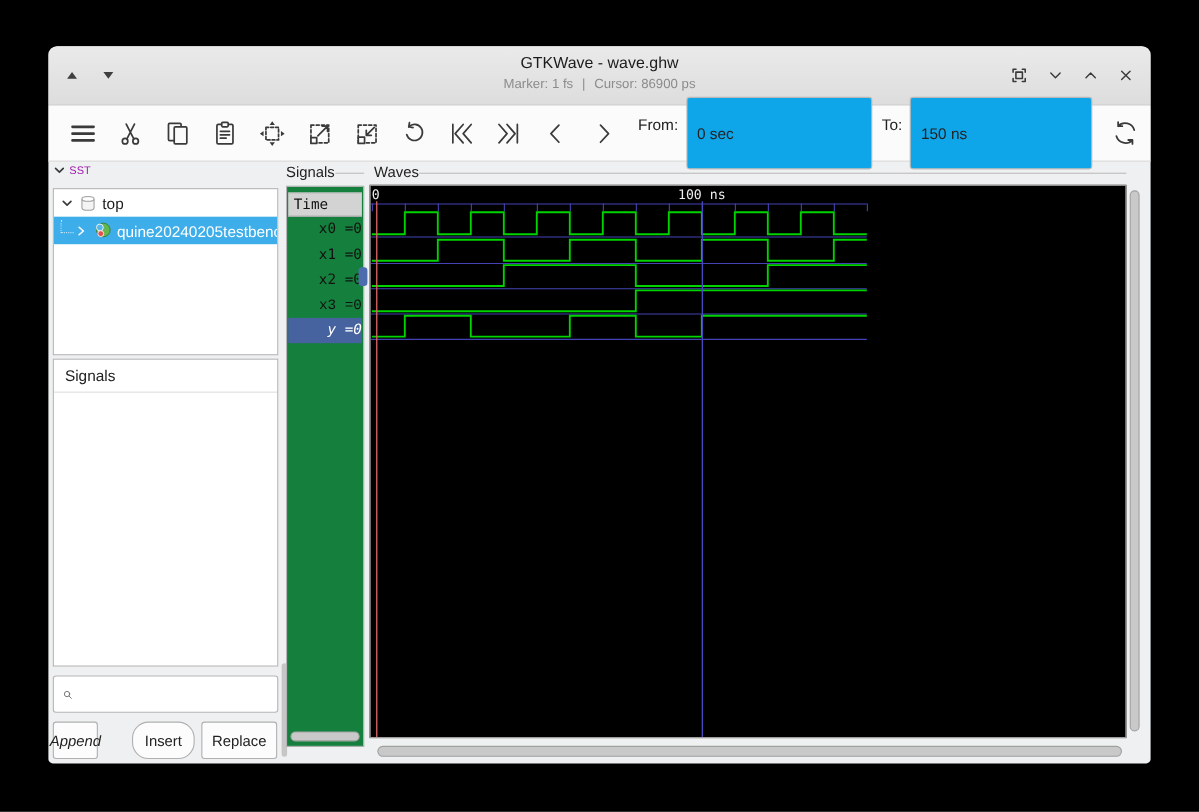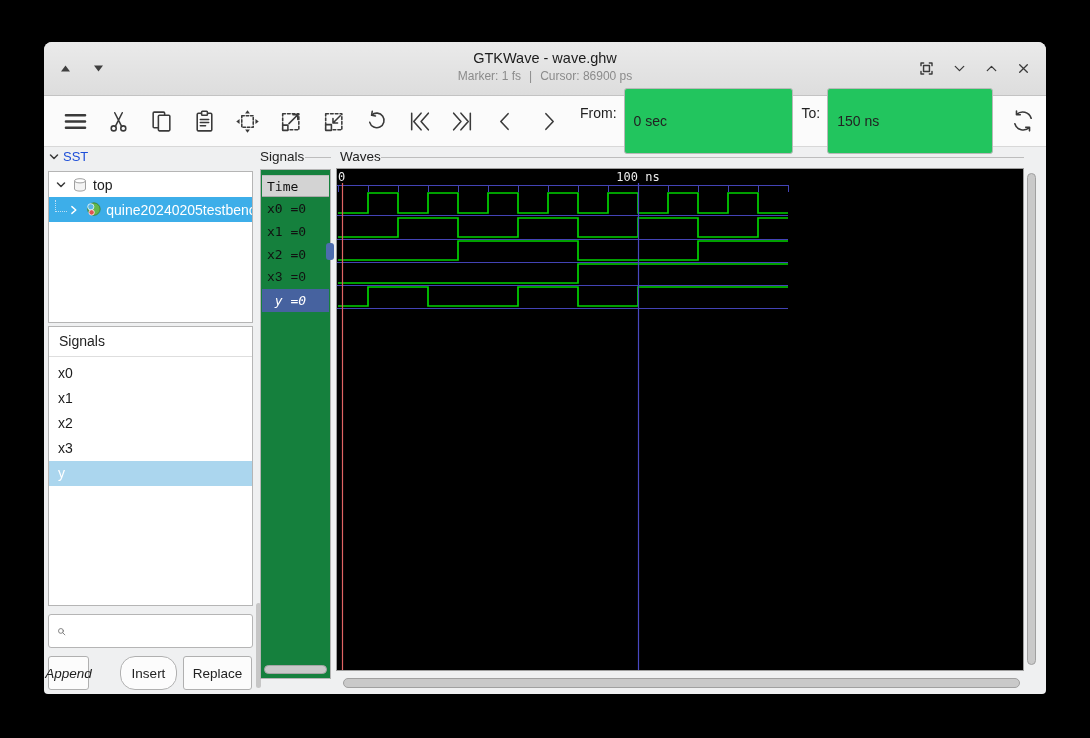--- a/index.html
+++ b/index.html
@@ -15,31 +15,31 @@
   .tb-ic{display:flex;align-items:center;justify-content:center;cursor:default;}
   .tb-center{position:absolute;left:0;right:0;top:8px;text-align:center;pointer-events:none;}
   .tb-title{font-size:14.5px;color:#1c1c1c;}
   .tb-sub{font-size:12px;color:#8b8b8b;margin-top:3px;}
   .tb-sub span{margin:0 4px;}
   
   .toolbar{position:absolute;left:0;top:54px;right:0;height:51px;background:#fbfbfb;
            border-bottom:1px solid #d8d8d8;display:flex;align-items:center;padding-left:10px;box-sizing:border-box;}
   .tbtn{width:43px;height:40px;display:flex;align-items:center;justify-content:center;flex:0 0 auto;}
   .tlabel{font-size:14px;color:#222;margin:0 7px 16px 10px;flex:0 0 auto;}
-  .tinput{height:32px;border:1px solid #b9b9b9;border-radius:3px;background:#22c55e;font-size:14px;
+  .tinput{height:32px;border:1px solid #b9b9b9;border-radius:3px;background:#0ea5e9;font-size:14px;
           color:#222;padding:16px 9px;font-family:"Liberation Sans",sans-serif;outline:none;box-sizing:content-box;}
   .icon-stroke{stroke:#3a3a3a;fill:none;stroke-width:1.5;stroke-linecap:round;stroke-linejoin:round;}
   
   .content{position:absolute;left:0;top:106px;right:0;bottom:0;}
   .frame-label{position:absolute;font-size:13.5px;color:#222;}
   .frame-line{position:absolute;height:1px;background:#bdbdbd;}
   .panel{position:absolute;background:#fff;border:1px solid #b5b5b5;box-sizing:border-box;overflow:hidden;}
   
   .sst-head{position:absolute;left:4px;top:1px;display:flex;align-items:center;gap:3px;}
-  .sst-head span{font-size:13px;color:#1d4ed8;}
+  .sst-head span{font-size:10px;color:#a21caf;}
   .tree-row{height:25px;display:flex;align-items:center;font-size:14px;color:#1b1b1b;white-space:nowrap;text-align:right;}
   .tree-row.sel{background:#3daee9;color:#fff;}
   .tree-guide{width:11px;height:11px;border-left:1px dotted #bfe0f5;border-bottom:1px dotted #bfe0f5;
               margin:-8px 1px 0 6px;flex:0 0 auto;}
   .tree-row .gap{width:5px;flex:0 0 auto;}
   .tree-label{overflow:hidden;}
   
   .lp-head{height:29px;line-height:29px;padding-left:10px;font-size:14px;color:#222;border-bottom:1px solid #dedede;}
   .lp-row{height:25px;line-height:25px;padding-left:9px;font-size:14px;color:#1b1b1b;margin-top:0;}
   .lp-row.sel{background:#abd6ee;color:#fff;}
@@ -48,21 +48,21 @@
   .search-box{position:absolute;left:4px;top:466px;width:205px;height:34px;background:#fff;
               border:1px solid #b5b5b5;border-radius:3px;box-sizing:border-box;display:flex;align-items:center;padding-left:8px;}
   .pbtn{position:absolute;top:508px;height:34px;background:#fcfcfc;border:1px solid #b0b0b0;border-radius:3px;
         box-sizing:border-box;display:flex;align-items:center;justify-content:center;font-size:13.5px;color:#222;}
   .vscroll-pill{position:absolute;background:#c6c6c6;border-radius:3px;}
   
   .time-head{position:absolute;left:1px;right:1px;top:5px;height:22px;background:#d3d3d3;
              border-top:1px solid #bdbdbd;border-bottom:1px solid #a9a9a9;
              font-family:"DejaVu Sans Mono",monospace;font-size:13px;color:#111;line-height:22px;padding-left:5px;box-sizing:border-box;}
   .sig-row{position:absolute;left:1px;right:1px;height:23px;font-family:"DejaVu Sans Mono",monospace;
-           font-size:13px;color:#111;line-height:23px;padding-left:5px;white-space:pre;box-sizing:border-box;}
+           font-size:13px;color:#111;line-height:23px;padding-left:5px;white-space:pre;box-sizing:border-box;text-align:right;}
   .sig-row.sel{background:#46629f;color:#fff;font-style:italic;}
   .mid-hscroll{position:absolute;left:3px;right:3px;bottom:4px;height:9px;background:#c9c9c9;
                border:1px solid #a5a5a5;border-radius:5px;box-sizing:border-box;}
   .mid-vthumb{position:absolute;left:282px;top:95px;width:8px;height:17px;background:#4d6cae;border-radius:3px;}
   
   .waves-area{position:absolute;left:292px;top:20px;width:688px;height:503px;background:#000;
               border:1px solid #9e9e9e;box-sizing:border-box;}
   .wave-vscroll{position:absolute;left:983px;top:25px;width:9px;height:492px;background:#c9c9c9;
                 border:1px solid #a0a0a0;border-radius:5px;box-sizing:border-box;}
   .wave-hscroll{position:absolute;left:299px;top:530px;width:677px;height:10px;background:#c9c9c9;
@@ -236,27 +236,20 @@
           <circle cx="5.6" cy="5.4" r="3" fill="#58b7e8" stroke="#eef7fd" stroke-width="0.8"></circle>
           <circle cx="6.4" cy="10.8" r="2.6" fill="#e05252" stroke="#fdeeee" stroke-width="0.8"></circle>
         </svg>
         <span class="gap"></span>
         <span class="tree-label">quine20240205testbenc</span>
       </div>
     </div>
 
     <div class="panel" style="left:4px;top:178px;width:205px;height:280px;">
       <div class="lp-head">Signals</div>
-      <div class="lp-rows">
-        <div class="lp-row">x0</div>
-        <div class="lp-row">x1</div>
-        <div class="lp-row">x2</div>
-        <div class="lp-row">x3</div>
-        <div class="lp-row sel">y</div>
-      </div>
     </div>
 
     <div class="vscroll-pill" style="left:212px;top:455px;width:5px;height:85px;"></div>
 
     <div class="search-box">
       <svg width="15" height="15" viewBox="0 0 16 16" style="stroke:#666;fill:none;stroke-width:1.4;stroke-linecap:round">
         <circle cx="7" cy="7" r="4.3"></circle>
           <path d="M10.3 10.3 L14 14"></path>
       </svg>
       <input style="border: none; outline: none; flex: 1 1 0%; height: 26px; margin-left: 6px; font-size: 13px; font-family: &quot;Liberation Sans&quot;, sans-serif; background: transparent;" value="">

